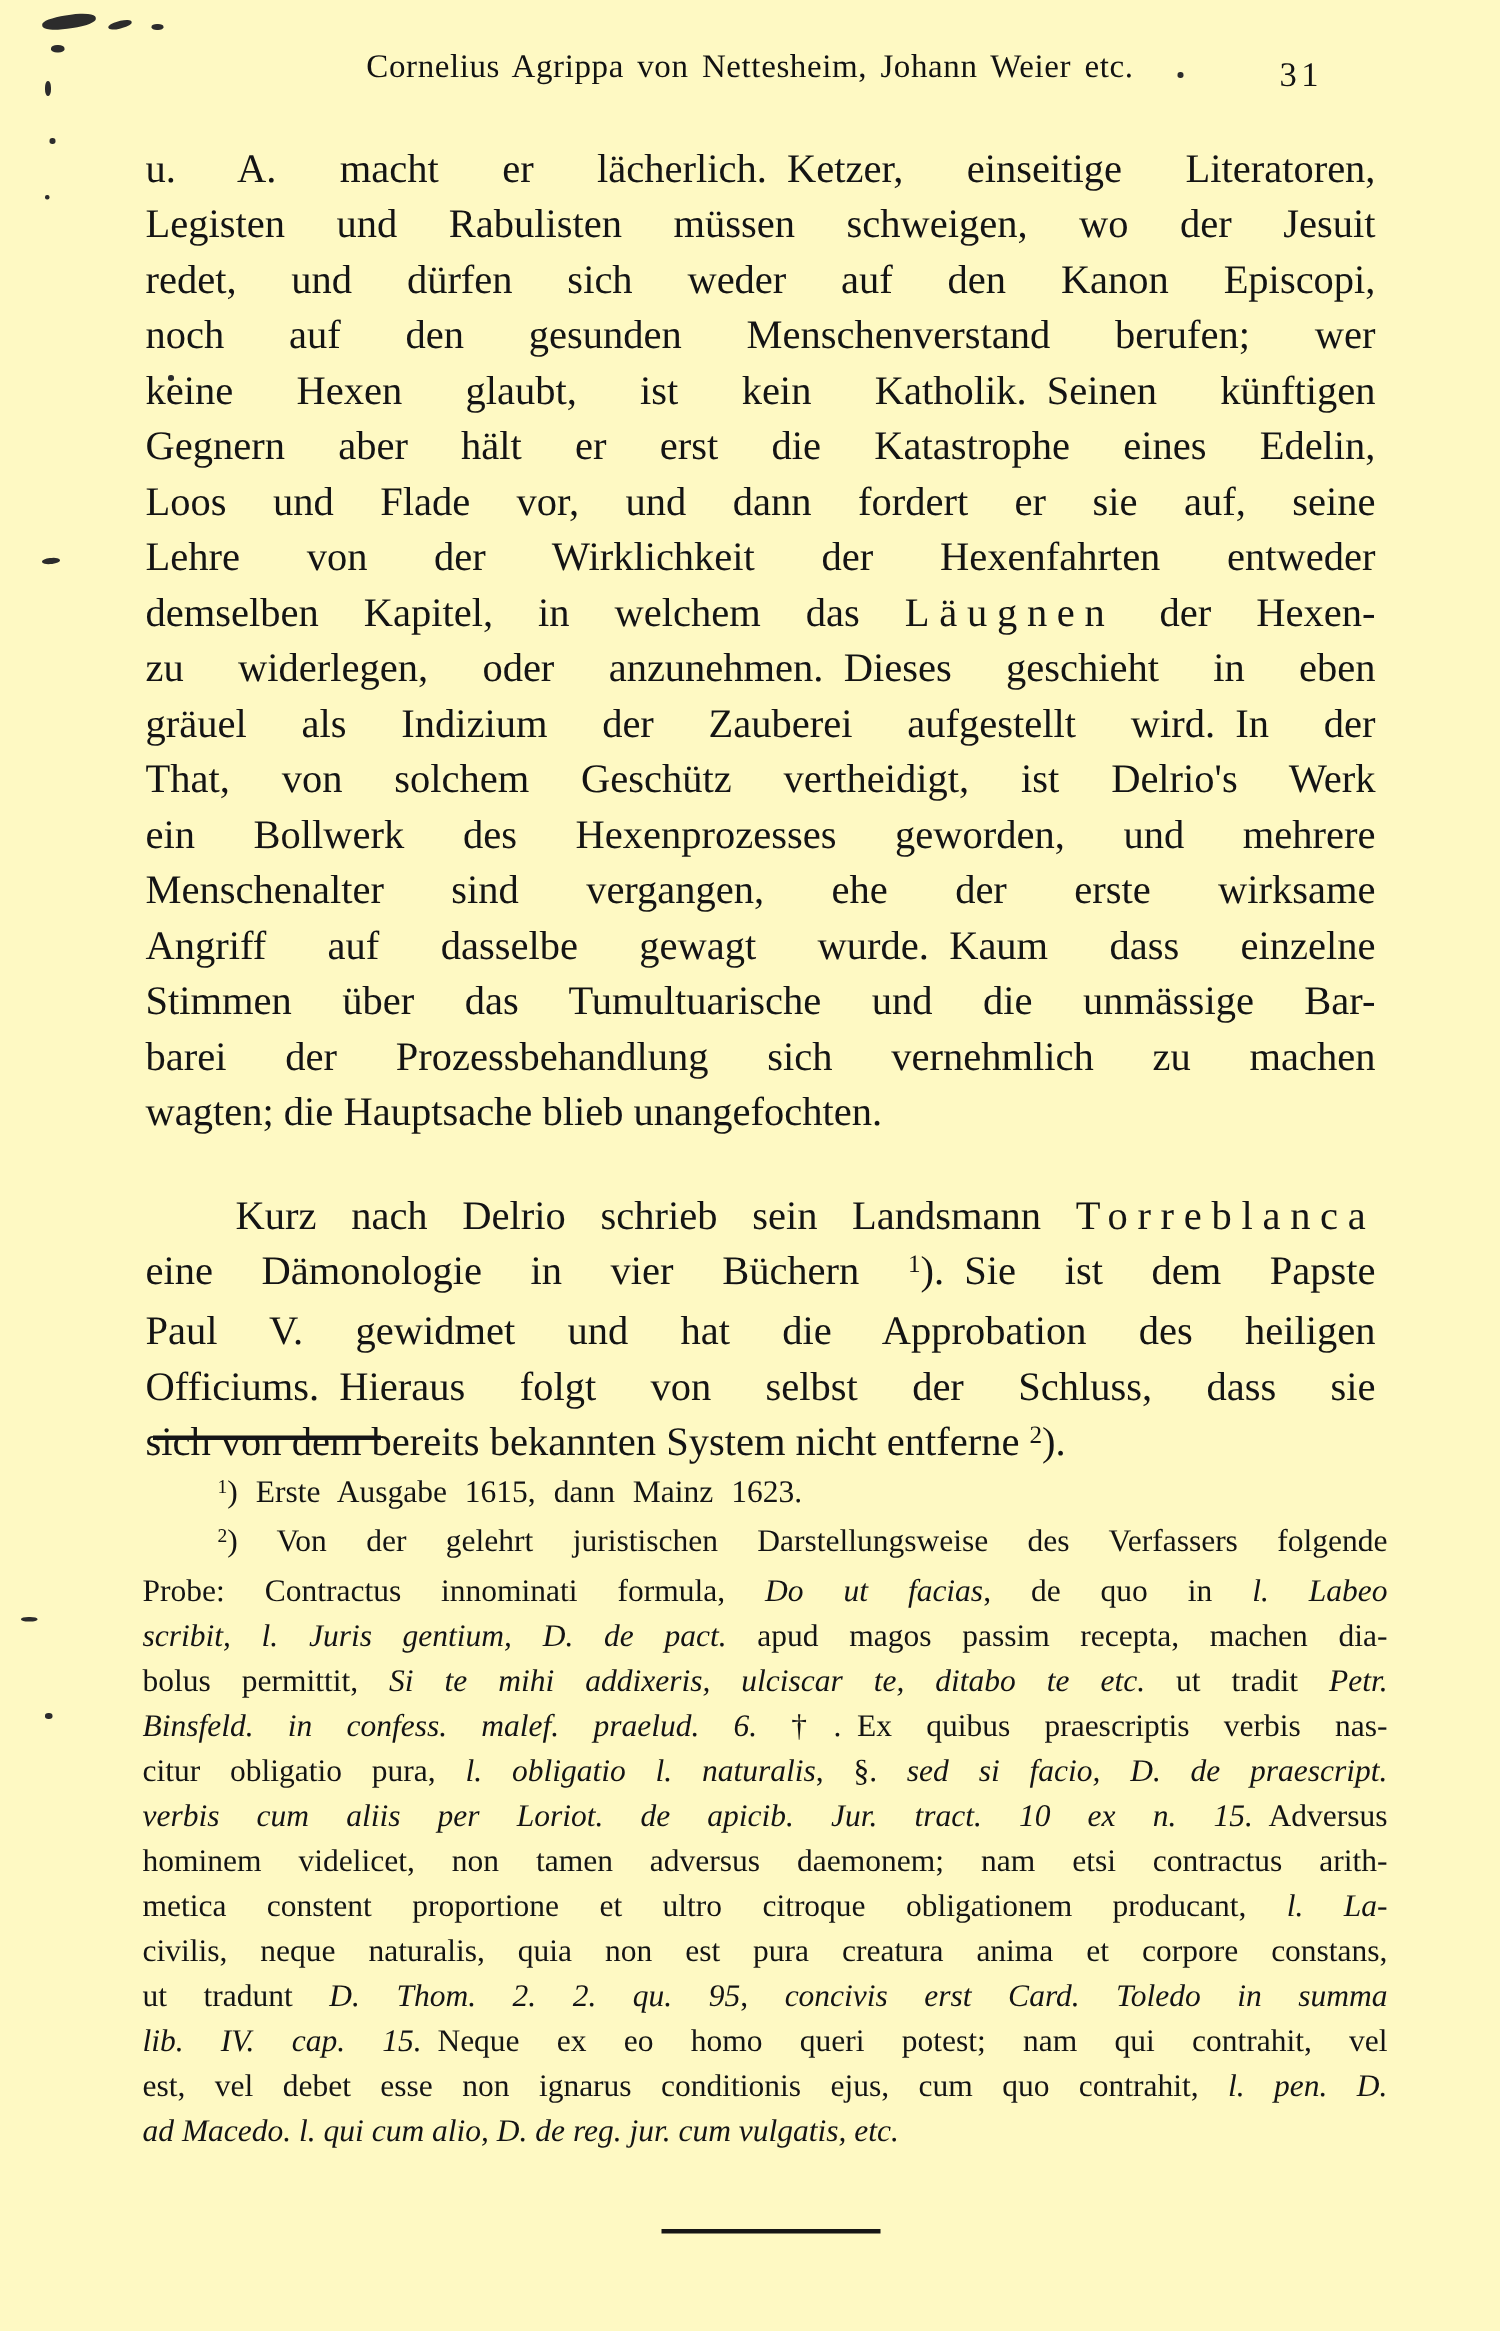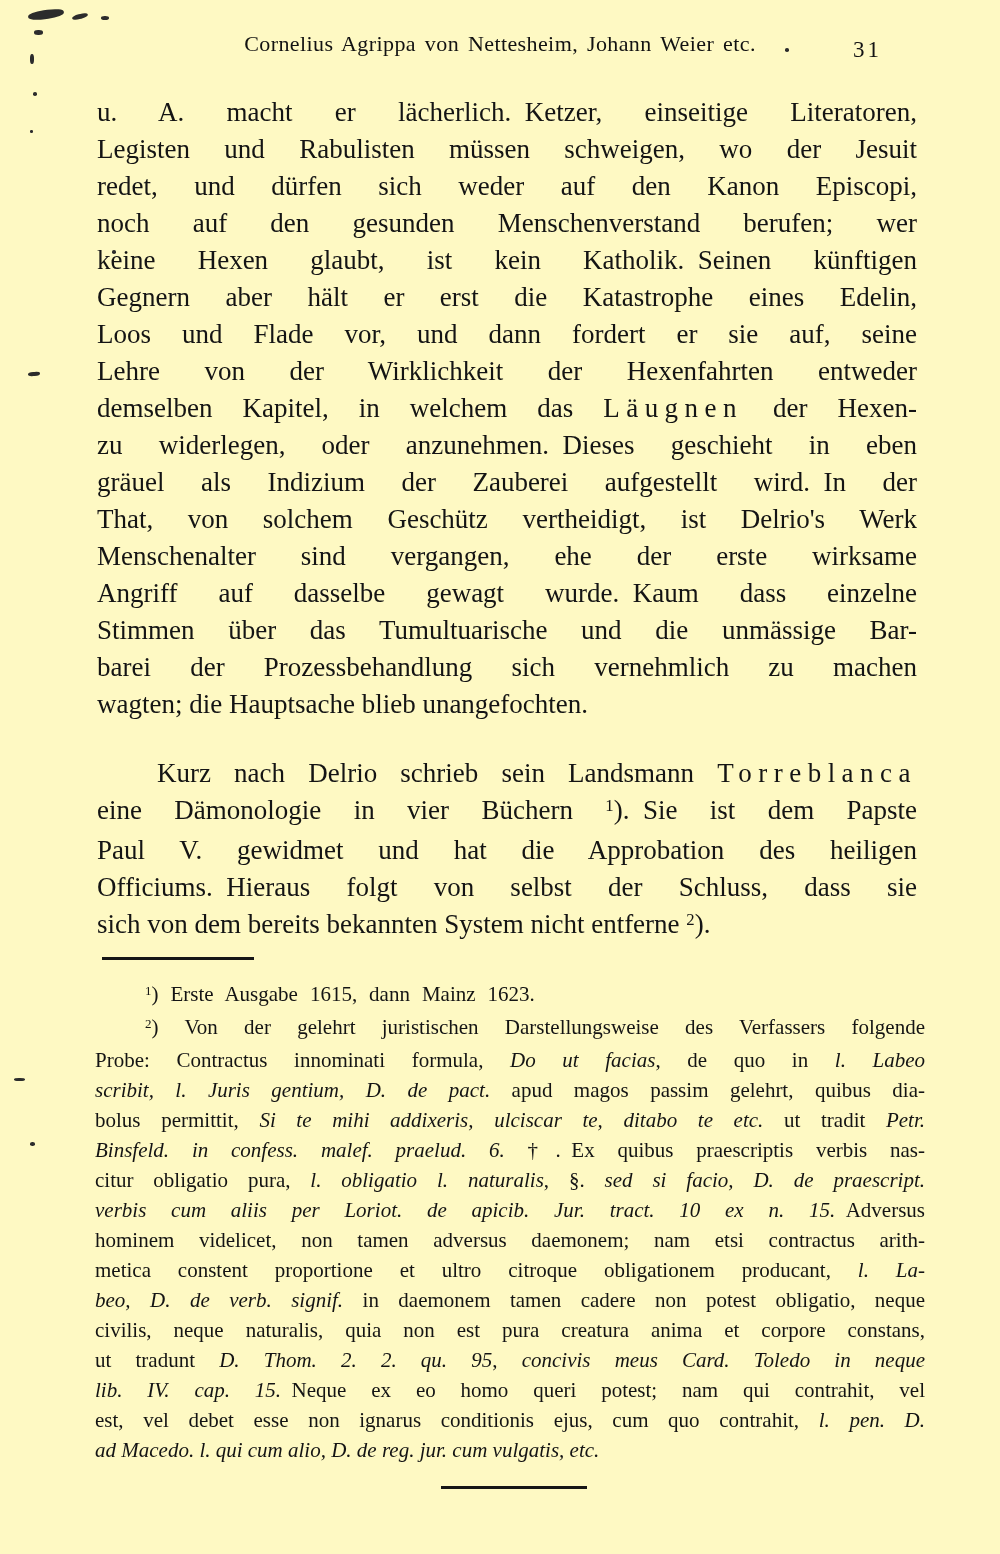--- a/index.html
+++ b/index.html
@@ -72,48 +72,48 @@
       <div class="tline jl"><span>redet, und dürfen sich weder auf den Kanon Episcopi,</span></div>
       <div class="tline jl"><span>noch auf den gesunden Menschenverstand berufen; wer</span></div>
       <div class="tline jl"><span>keine Hexen glaubt, ist kein Katholik. Seinen künftigen</span></div>
       <div class="tline jl"><span>Gegnern aber hält er erst die Katastrophe eines Edelin,</span></div>
       <div class="tline jl"><span>Loos und Flade vor, und dann fordert er sie auf, seine</span></div>
       <div class="tline jl"><span>Lehre von der Wirklichkeit der Hexenfahrten entweder</span></div>
       <div class="tline jl"><span>demselben Kapitel, in welchem das </span><span class="seg-sp">Läugnen</span><span> der Hexen-</span></div>
       <div class="tline jl"><span>zu widerlegen, oder anzunehmen. Dieses geschieht in eben</span></div>
       <div class="tline jl"><span>gräuel als Indizium der Zauberei aufgestellt wird. In der</span></div>
       <div class="tline jl"><span>That, von solchem Geschütz vertheidigt, ist Delrio's Werk</span></div>
+      <div class="tline jl"><span>ein Bollwerk des Hexenprozesses geworden, und mehrere</span></div>
       <div class="tline jl"><span>Menschenalter sind vergangen, ehe der erste wirksame</span></div>
       <div class="tline jl"><span>Angriff auf dasselbe gewagt wurde. Kaum dass einzelne</span></div>
       <div class="tline jl"><span>Stimmen über das Tumultuarische und die unmässige Bar-</span></div>
       <div class="tline jl"><span>barei der Prozessbehandlung sich vernehmlich zu machen</span></div>
       <div class="tline el"><span>wagten; die Hauptsache blieb unangefochten.</span></div>
       <div class="tline jl ind"><span>Kurz nach Delrio schrieb sein Landsmann </span><span class="seg-sp">Torreblanca</span></div>
       <div class="tline jl"><span>eine Dämonologie in vier Büchern </span><span class="seg-sup">1</span><span>). Sie ist dem Papste</span></div>
       <div class="tline jl"><span>Paul V. gewidmet und hat die Approbation des heiligen</span></div>
       <div class="tline jl"><span>Officiums. Hieraus folgt von selbst der Schluss, dass sie</span></div>
       <div class="tline el"><span>sich von dem bereits bekannten System nicht entferne </span><span class="seg-sup">2</span><span>).</span></div>
     </div>
 
   <div class="fn-sep"></div>
 
   <div class="footnotes">
       <div class="tline el ind wd"><span class="seg-sup">1</span><span>) Erste Ausgabe 1615, dann Mainz 1623.</span></div>
       <div class="tline jl ind"><span class="seg-sup">2</span><span>) Von der gelehrt juristischen Darstellungsweise des Verfassers folgende</span></div>
       <div class="tline jl"><span>Probe: Contractus innominati formula, </span><span class="seg-i">Do ut facias</span><span>, de quo in </span><span class="seg-i">l. Labeo</span></div>
-      <div class="tline jl"><span class="seg-i">scribit, l. Juris gentium, D. de pact.</span><span> apud magos passim gelehrt, quibus dia-</span></div>
+      <div class="tline jl"><span class="seg-i">scribit, l. Juris gentium, D. de pact.</span><span> apud magos passim recepta, machen dia-</span></div>
       <div class="tline jl"><span>bolus permittit, </span><span class="seg-i">Si te mihi addixeris, ulciscar te, ditabo te etc.</span><span> ut tradit </span><span class="seg-i">Petr.</span></div>
       <div class="tline jl"><span class="seg-i">Binsfeld. in confess. malef. praelud. 6.</span><span> †. Ex quibus praescriptis verbis nas-</span></div>
       <div class="tline jl"><span>citur obligatio pura, </span><span class="seg-i">l. obligatio l. naturalis</span><span>, §. </span><span class="seg-i">sed si facio, D. de praescript.</span></div>
       <div class="tline jl"><span class="seg-i">verbis cum aliis per Loriot. de apicib. Jur. tract. 10 ex n. 15.</span><span> Adversus</span></div>
       <div class="tline jl"><span>hominem videlicet, non tamen adversus daemonem; nam etsi contractus arith-</span></div>
       <div class="tline jl"><span>metica constent proportione et ultro citroque obligationem producant, </span><span class="seg-i">l. La-</span></div>
-      <div class="tline jl"><span class="seg-i">beo, D. de verb. signif.</span><span> in daemonem tamen cadere non potest obligatio, neque</span></div>
       <div class="tline jl"><span>civilis, neque naturalis, quia non est pura creatura anima et corpore constans,</span></div>
-      <div class="tline jl"><span>ut tradunt </span><span class="seg-i">D. Thom. 2. 2. qu. 95</span><span>, </span><span class="seg-i">concivis meus Card. Toledo in neque</span></div>
+      <div class="tline jl"><span>ut tradunt </span><span class="seg-i">D. Thom. 2. 2. qu. 95</span><span>, </span><span class="seg-i">concivis erst Card. Toledo in summa</span></div>
       <div class="tline jl"><span class="seg-i">lib. IV. cap. 15.</span><span> Neque ex eo homo queri potest; nam qui contrahit, vel</span></div>
       <div class="tline jl"><span>est, vel debet esse non ignarus conditionis ejus, cum quo contrahit, </span><span class="seg-i">l. pen. D.</span></div>
       <div class="tline el"><span class="seg-i">ad Macedo. l. qui cum alio, D. de reg. jur. cum vulgatis, etc.</span></div>
     </div>
 
   <div class="end-rule"></div>
 
   <div class="speck" style="left:28px;top:10px;width:36px;height:9px;transform:rotate(-8deg);"></div>
   <div class="speck" style="left:72px;top:14px;width:16px;height:5px;transform:rotate(-14deg);"></div>
   <div class="speck" style="left:101px;top:16px;width:8px;height:4px;"></div>

